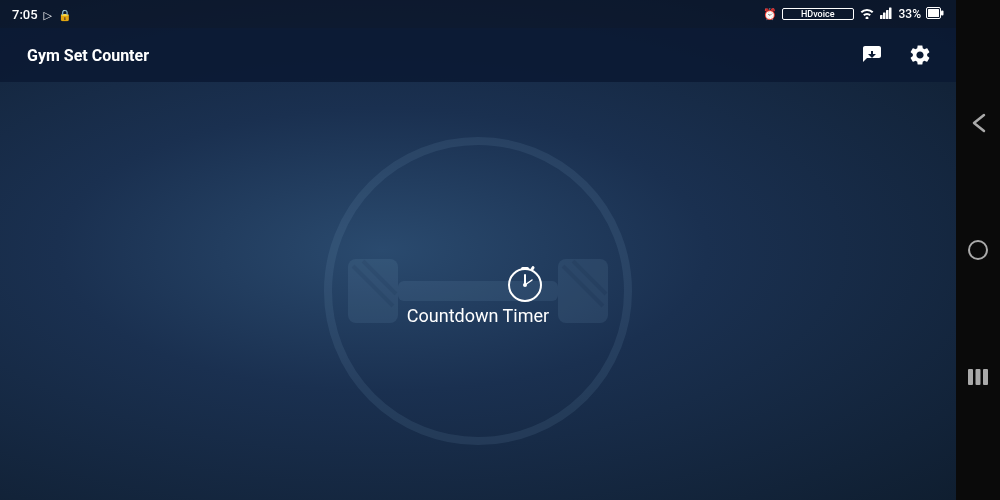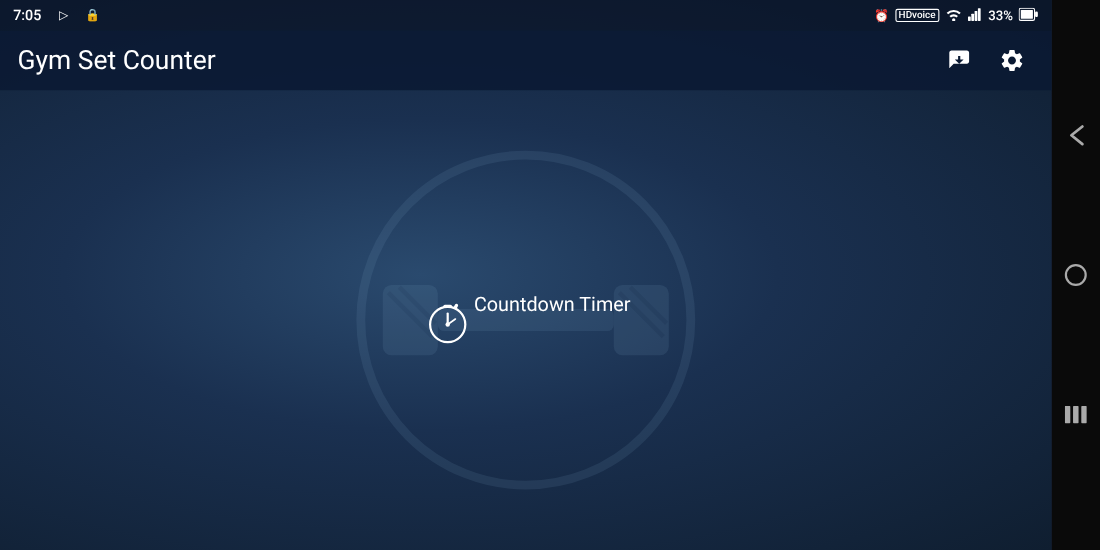--- a/index.html
+++ b/index.html
@@ -32,22 +32,22 @@
       justify-content: space-between;
       padding: 0 12px;
       color: white;
       font-size: 13px;
       font-weight: 500;
       z-index: 10;
     }
 
     .status-left {
       display: flex;
-      align-items: flex-start;
-      gap: 16px;
+      align-items: flex-end;
+      gap: 6px;
     }
 
     .status-right {
       display: flex;
       align-items: center;
       gap: 5px;
       font-size: 12px;
     }
 
     
@@ -56,22 +56,23 @@
       background: rgba(10, 25, 50, 0.85);
       display: flex;
       align-items: center;
       justify-content: space-between;
       padding: 0 16px;
       z-index: 10;
     }
 
     .app-title {
       color: white;
-      font-size: 24px;
-      font-weight: 400;
+      font-size: 16px;
+      font-weight: 700;
+      margin-left: 11px;
     }
 
     .app-bar-actions {
       display: flex;
       align-items: center;
       gap: 8px;
     }
 
     .icon-button {
       width: 40px;
@@ -100,22 +101,22 @@
       height: 320px;
       opacity: 0.12;
       display: flex;
       align-items: center;
       justify-content: center;
     }
 
     
     .center-content {
       display: flex;
-      flex-direction: row;
-      align-items: flex-start;
+      flex-direction: column;
+      align-items: flex-end;
       gap: 0;
       z-index: 5;
     }
 
     .timer-icon {
       width: 48px;
       height: 48px;
       color: white;
     }
 
@@ -153,21 +154,21 @@
 <div class="screen">
 
   <div class="status-bar">
     <div class="status-left">
       <span>7:05</span>
       <span style="font-size:11px;">▷</span>
       <span style="font-size:11px;">🔒</span>
     </div>
     <div class="status-right">
       <span style="font-size:11px;">⏰</span>
-      <span style="font-size:9px; border:1px solid white; padding:0 2px; border-radius:2px;">HD<br style="display:none">voice</span>
+      <span style="font-size:9px; border:1px solid white; padding:0 18px; border-radius:2px;">HD<br style="display:none">voice</span>
       <span>
         <svg width="16" height="12" viewBox="0 0 16 12" fill="white">
           <path d="M8 9.5a1.5 1.5 0 1 1 0 3 1.5 1.5 0 0 1 0-3zm0-3.5a5.5 5.5 0 0 1 3.9 1.6l-1.4 1.4A3.5 3.5 0 0 0 8 8a3.5 3.5 0 0 0-2.5 1l-1.4-1.4A5.5 5.5 0 0 1 8 6zm0-4a9 9 0 0 1 6.4 2.6L13 6a7 7 0 0 0-10 0L1.6 4.6A9 9 0 0 1 8 2z"></path>
         </svg>
       </span>
       <span>
         <svg width="14" height="12" viewBox="0 0 14 12" fill="white">
           <rect x="0" y="8" width="2.5" height="4" rx="0.5"></rect>
           <rect x="3" y="5.5" width="2.5" height="6.5" rx="0.5"></rect>
           <rect x="6" y="3" width="2.5" height="9" rx="0.5"></rect>

